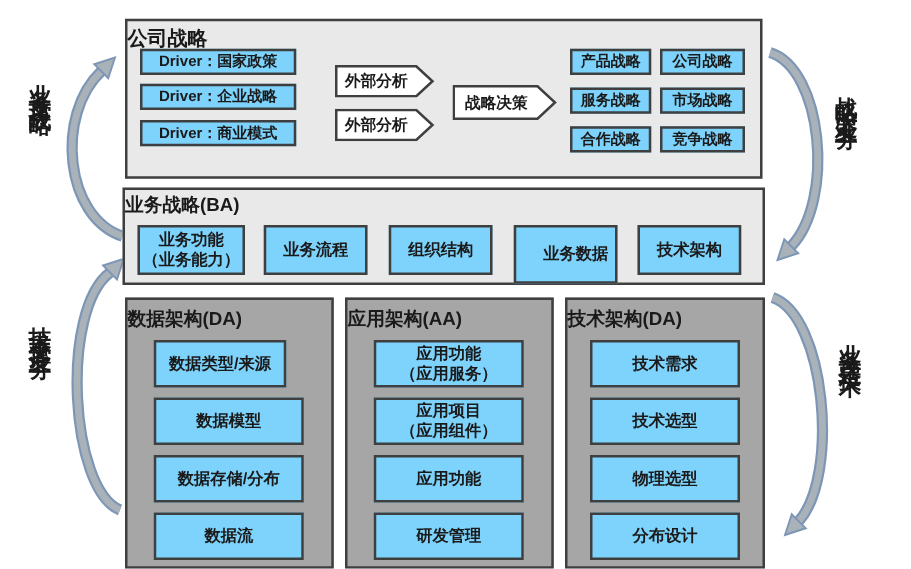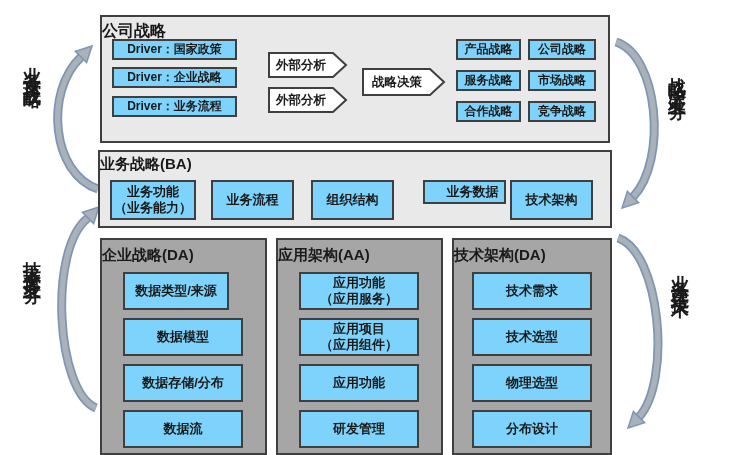--- a/index.html
+++ b/index.html
@@ -76,21 +76,21 @@
   <div class="abs vlabel" style="left:20px;top:246px;height:130px;">技术支撑业务</div>
   <div class="abs vlabel" style="left:665px;top:62px;height:140px;">战略决定业务</div>
   <div class="abs vlabel" style="left:668px;top:260px;height:140px;">业务决定技术</div>
 
   <div class="abs section" style="left:100px;top:15px;width:510px;height:128px;">
     <div class="sec-title fs16 abs" style="top:4px;left:0;">公司战略</div>
   </div>
 
   <div class="abs whitebox fs12" style="left:112px;top:39px;width:125px;height:21px;">Driver：国家政策</div>
   <div class="abs whitebox fs12" style="left:112px;top:67px;width:125px;height:21px;">Driver：企业战略</div>
-  <div class="abs whitebox fs12" style="left:112px;top:96px;width:125px;height:21px;">Driver：业务流程</div>
+  <div class="abs whitebox fs12" style="left:112px;top:96px;width:125px;height:21px;">Driver：商业模式</div>
 
   <div class="penta-wrap" style="left:268px;top:52px;width:80px;height:26px;">
     <svg width="80" height="26">
       <polygon points="1,1 65,1 78,13 65,25 1,25" fill="#ffffff" stroke="#3f3f3f" stroke-width="2"></polygon>
     </svg>
     <div class="penta-label">外部分析</div>
   </div>
   <div class="penta-wrap" style="left:268px;top:87px;width:80px;height:26px;">
     <svg width="80" height="26">
       <polygon points="1,1 65,1 78,13 65,25 1,25" fill="#ffffff" stroke="#3f3f3f" stroke-width="2"></polygon>
@@ -111,25 +111,25 @@
   <div class="abs whitebox fs12" style="left:456px;top:101px;width:65px;height:21px;">合作战略</div>
   <div class="abs whitebox fs12" style="left:528px;top:101px;width:68px;height:21px;">竞争战略</div>
 
   <div class="abs section" style="left:98px;top:150px;width:514px;height:78px;">
     <div class="sec-title fs15 abs" style="top:3px;left:0;">业务战略(BA)</div>
   </div>
   <div class="abs whitebox fs13" style="left:110px;top:180px;width:86px;height:40px;">业务功能
 （业务能力）</div>
   <div class="abs whitebox fs13" style="left:211px;top:180px;width:83px;height:40px;">业务流程</div>
   <div class="abs whitebox fs13" style="left:311px;top:180px;width:83px;height:40px;">组织结构</div>
-  <div class="abs whitebox fs13" style="left:423px;top:180px;width:83px;height:24px;padding-left:16px;">业务数据</div>
+  <div class="abs whitebox fs13" style="left:411px;top:180px;width:83px;height:47px;padding-left:16px;">业务数据</div>
   <div class="abs whitebox fs13" style="left:510px;top:180px;width:83px;height:40px;">技术架构</div>
 
   <div class="abs column" style="left:100px;top:238px;width:167px;height:217px;">
-    <div class="sec-title fs15 abs" style="top:6px;left:0;">企业战略(DA)</div>
+    <div class="sec-title fs15 abs" style="top:6px;left:0;">数据架构(DA)</div>
   </div>
   <div class="abs whitebox fs13" style="left:123px;top:272px;width:106px;height:38px;">数据类型/来源</div>
   <div class="abs whitebox fs13" style="left:123px;top:318px;width:120px;height:38px;">数据模型</div>
   <div class="abs whitebox fs13" style="left:123px;top:364px;width:120px;height:38px;">数据存储/分布</div>
   <div class="abs whitebox fs13" style="left:123px;top:410px;width:120px;height:38px;">数据流</div>
 
   <div class="abs column" style="left:276px;top:238px;width:167px;height:217px;">
     <div class="sec-title fs15 abs" style="top:6px;left:0;">应用架构(AA)</div>
   </div>
   <div class="abs whitebox fs13" style="left:299px;top:272px;width:120px;height:38px;">应用功能

